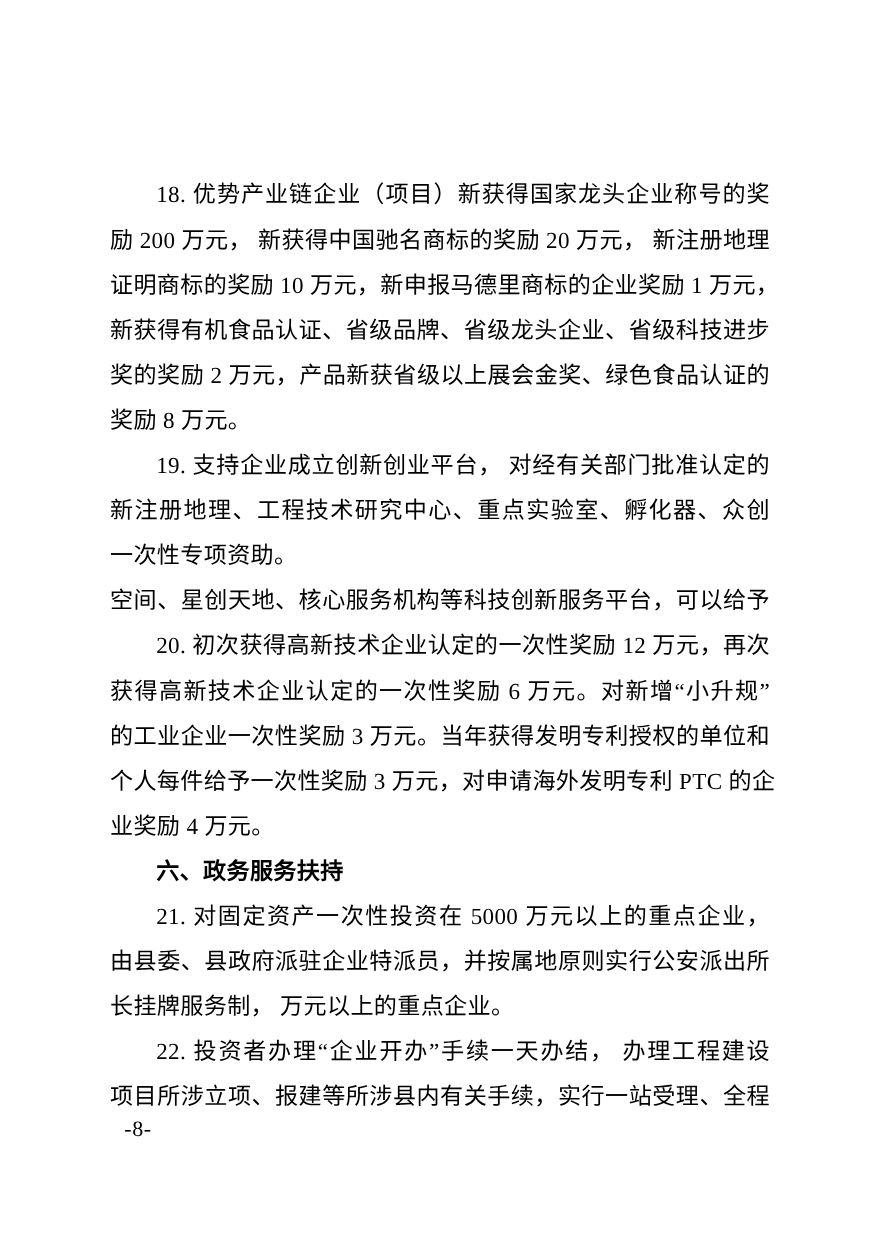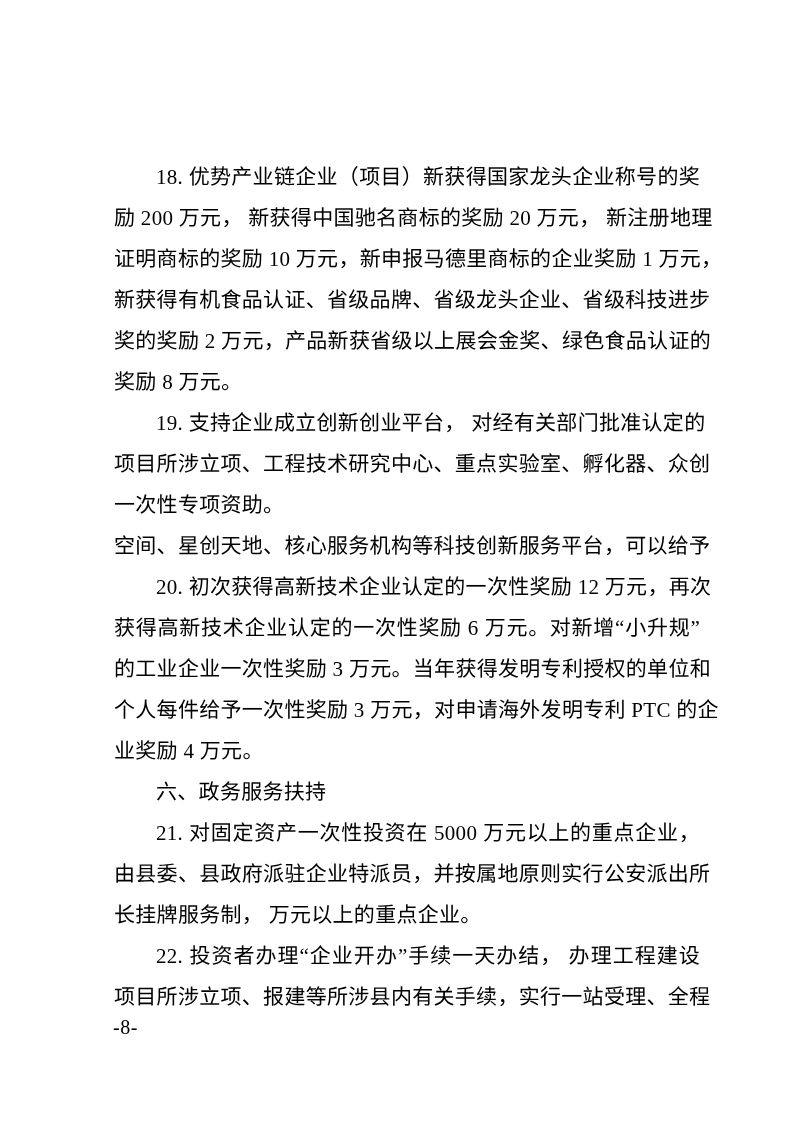--- a/index.html
+++ b/index.html
@@ -24,26 +24,25 @@
   }
   .para { margin: 0; padding: 0; }
   .line {
     height: 41px;
     line-height: 41px;
     font-size: 21px;
     white-space: nowrap;
     text-align: justify;
     text-align-last: justify;
     letter-spacing: 0.3px;
-    margin-left: 14px;
   }
   .line.first { text-indent: 2em; }
   .line.end { text-align-last: left; }
   .line.heading {
-    font-weight: normal;
+    font-weight: bold;
     text-align-last: left;
   }
   .page-number {
     position: absolute;
     left: 113px;
     top: 1012px;
     height: 30px;
     line-height: 30px;
     font-size: 20px;
     letter-spacing: 0.5px;
@@ -59,21 +58,21 @@
       <div class="line first">18. 优势产业链企业（项目）新获得国家龙头企业称号的奖</div>
       <div class="line">励 200 万元， 新获得中国驰名商标的奖励 20 万元， 新注册地理</div>
       <div class="line">证明商标的奖励 10 万元，新申报马德里商标的企业奖励 1 万元，</div>
       <div class="line">新获得有机食品认证、省级品牌、省级龙头企业、省级科技进步</div>
       <div class="line">奖的奖励 2 万元，产品新获省级以上展会金奖、绿色食品认证的</div>
       <div class="line end">奖励 8 万元。</div>
     </div>
 
     <div class="para">
       <div class="line first">19. 支持企业成立创新创业平台， 对经有关部门批准认定的</div>
-      <div class="line">项目所涉立项、工程技术研究中心、重点实验室、孵化器、众创</div>
+      <div class="line">新注册地理、工程技术研究中心、重点实验室、孵化器、众创</div>
       <div class="line end">一次性专项资助。</div>
       <div class="line">空间、星创天地、核心服务机构等科技创新服务平台，可以给予</div>
     </div>
 
     <div class="para">
       <div class="line first">20. 初次获得高新技术企业认定的一次性奖励 12 万元，再次</div>
       <div class="line">获得高新技术企业认定的一次性奖励 6 万元。对新增“小升规”</div>
       <div class="line">的工业企业一次性奖励 3 万元。当年获得发明专利授权的单位和</div>
       <div class="line">个人每件给予一次性奖励 3 万元，对申请海外发明专利 PTC 的企</div>
       <div class="line end">业奖励 4 万元。</div>

